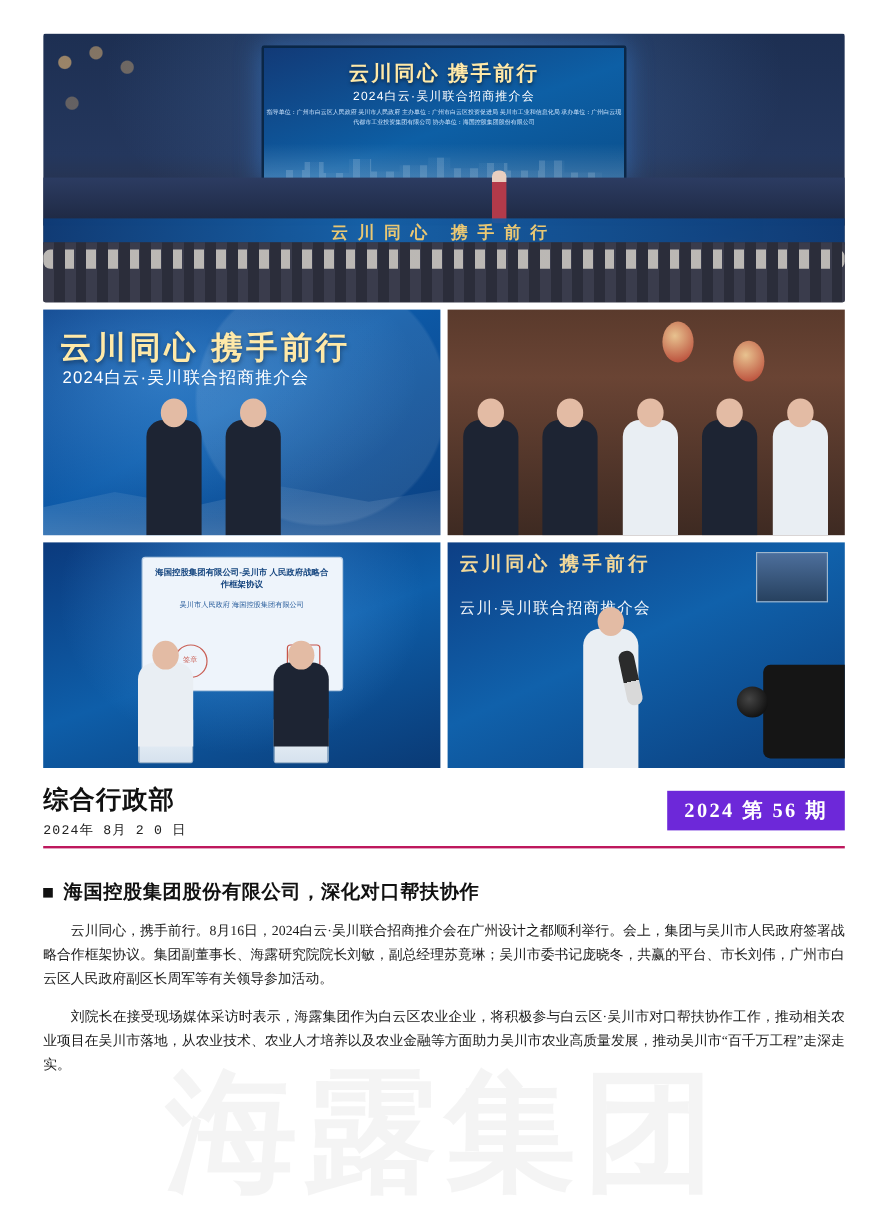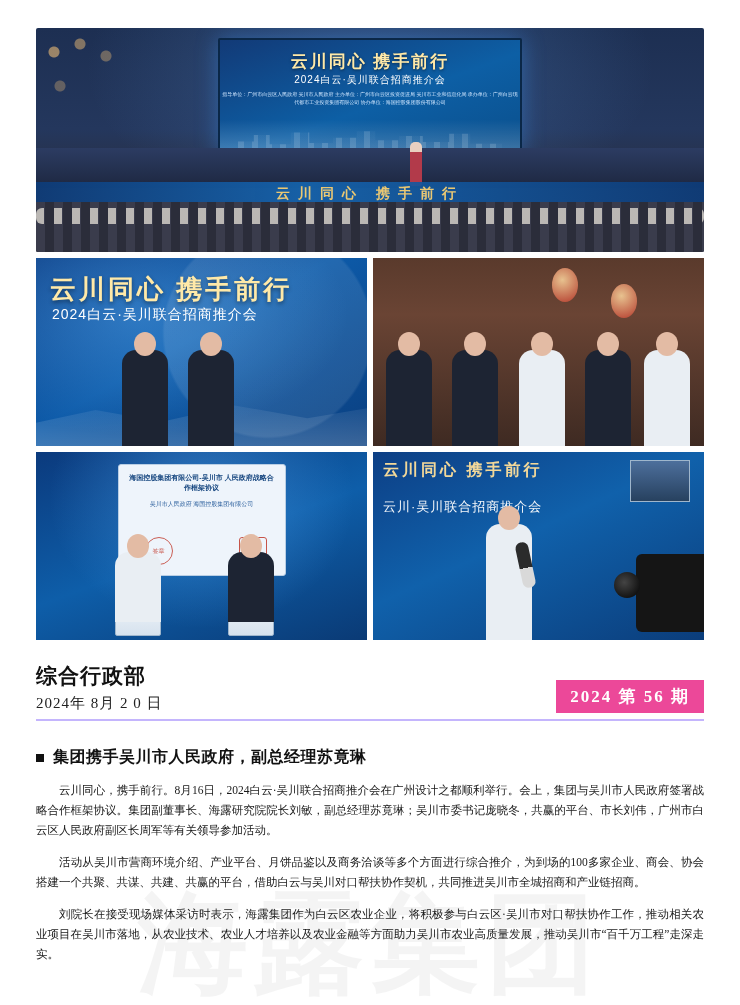--- a/index.html
+++ b/index.html
@@ -374,43 +374,43 @@
     right: 14px; top: 8px;
     width: 58px; height: 40px;
     background: linear-gradient(#4d6f9c, #27415f);
     border: 1px solid #9fb6cc;
   }
 
   
   .masthead {
     position: relative;
     z-index: 1;
-    margin-top: 22px;
+    margin-top: 12px;
     display: flex;
-    align-items: flex-end;
+    align-items: center;
     justify-content: space-between;
-    border-bottom: 2px solid #c4b5fd;
+    border-bottom: 2px solid #be185d;
     padding-bottom: 6px;
   }
   .mast-left .dept {
     font-family: "Liberation Serif", serif;
     font-size: 21px;
     font-weight: bold;
     letter-spacing: 1px;
     color: #111;
   }
   .mast-left .date {
     margin-top: 4px;
-    font-family: Liberation Serif, serif;
-    font-size: 15px;
+    font-family: Liberation Mono, monospace;
+    font-size: 11px;
     color: #222;
     letter-spacing: 1px;
   }
   .issue-badge {
-    background: #ec4899;
+    background: #6d28d9;
     color: #ffffff;
     font-family: "Liberation Serif", serif;
     font-size: 17px;
     font-weight: bold;
     letter-spacing: 2px;
     padding: 5px 14px;
     white-space: nowrap;
   }
 
   
@@ -523,23 +523,22 @@
     <div class="mast-left">
       <div class="dept">综合行政部</div>
       <div class="date">2024年 8月 2 0 日</div>
     </div>
     <div class="issue-badge">2024  第 56 期</div>
   </div>
 
   <div class="article">
     <div class="headline">
       <span class="bullet-sq"></span>
-      <span>集团携手吴川市人民政府，副总经理苏竟琳</span>
+      <span>海国控股集团股份有限公司，深化对口帮扶协作</span>
     </div>
     <div class="body">
       <p>云川同心，携手前行。8月16日，2024白云·吴川联合招商推介会在广州设计之都顺利举行。会上，集团与吴川市人民政府签署战略合作框架协议。集团副董事长、海露研究院院长刘敏，副总经理苏竟琳；吴川市委书记庞晓冬，共赢的平台、市长刘伟，广州市白云区人民政府副区长周军等有关领导参加活动。</p>
-      <p>活动从吴川市营商环境介绍、产业平台、月饼品鉴以及商务洽谈等多个方面进行综合推介，为到场的100多家企业、商会、协会搭建一个共聚、共谋、共建、共赢的平台，借助白云与吴川对口帮扶协作契机，共同推进吴川市全城招商和产业链招商。</p>
       <p>刘院长在接受现场媒体采访时表示，海露集团作为白云区农业企业，将积极参与白云区·吴川市对口帮扶协作工作，推动相关农业项目在吴川市落地，从农业技术、农业人才培养以及农业金融等方面助力吴川市农业高质量发展，推动吴川市“百千万工程”走深走实。</p>
 
     </div>
   </div>
 
 </div>
 
 </body></html>

